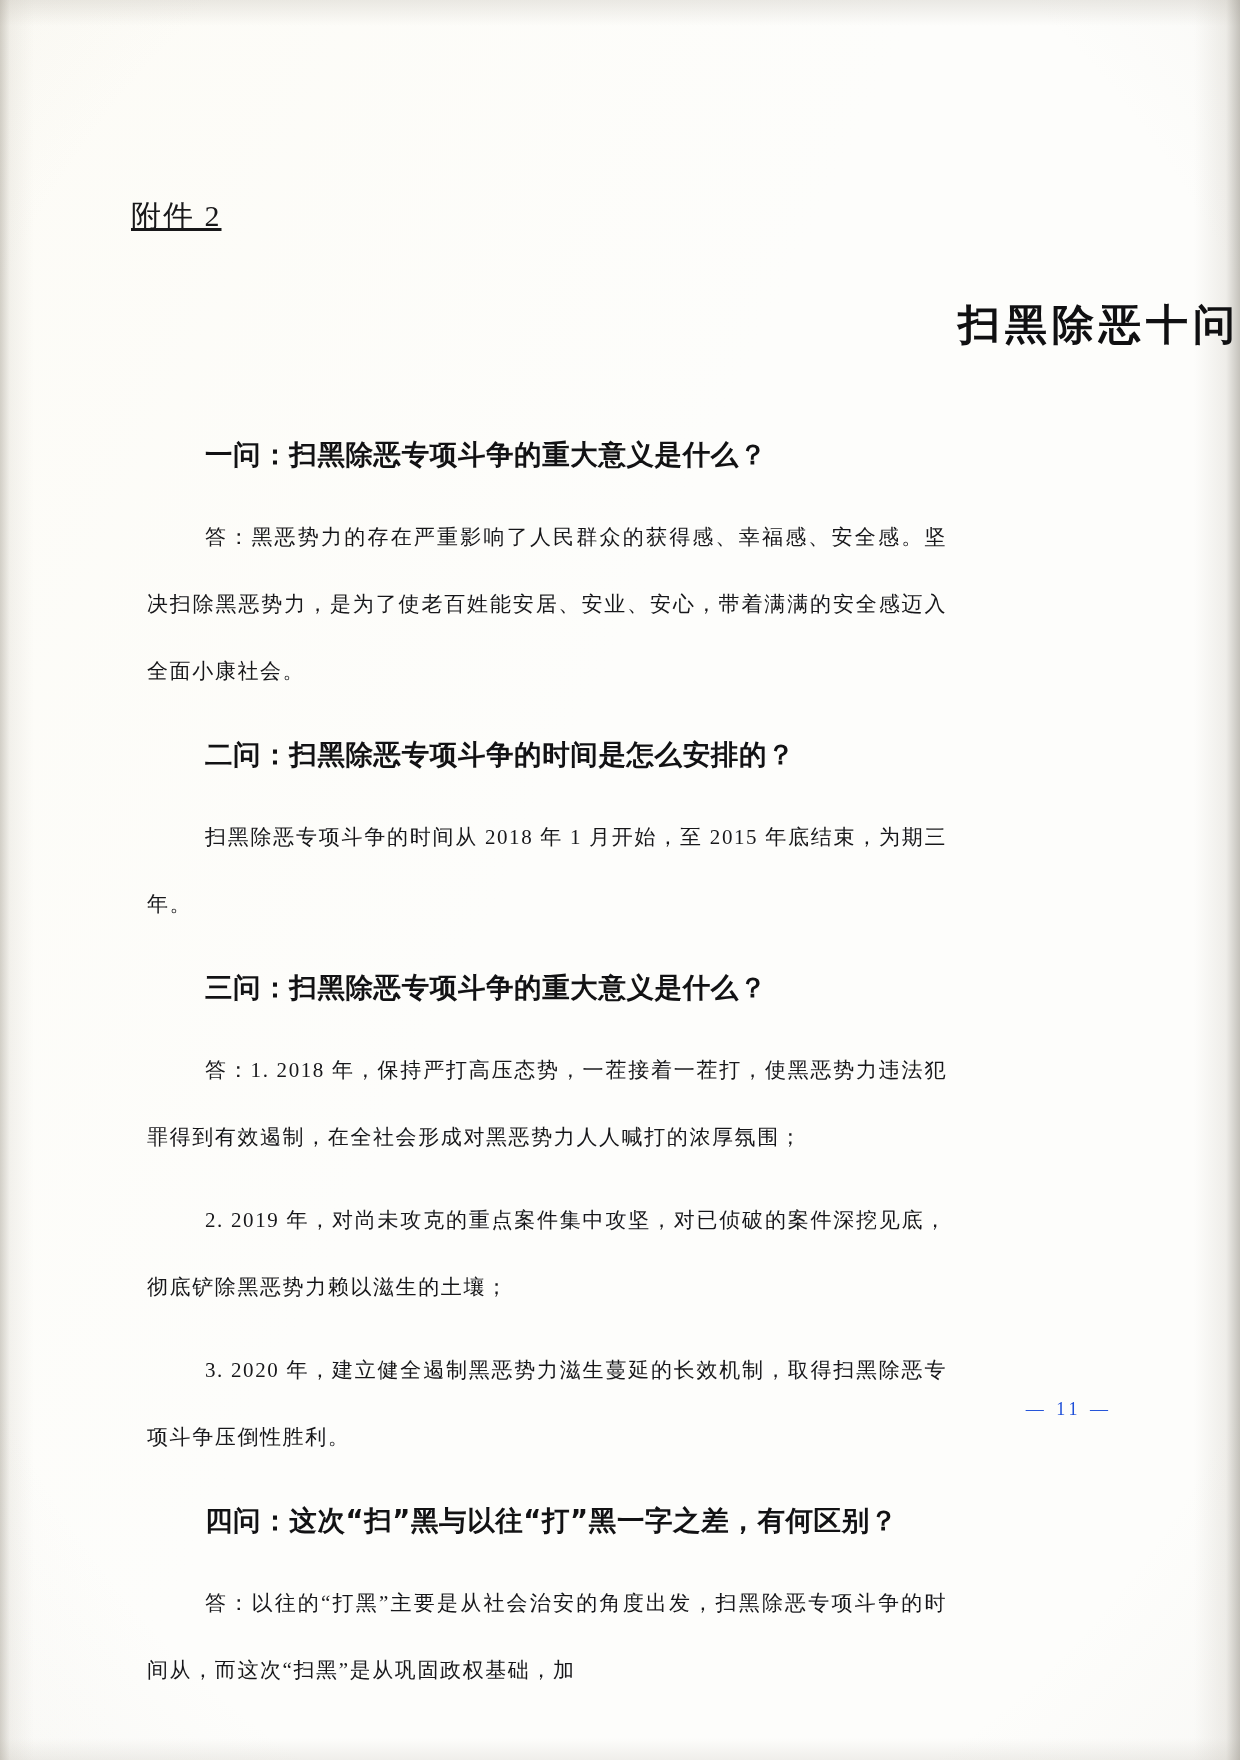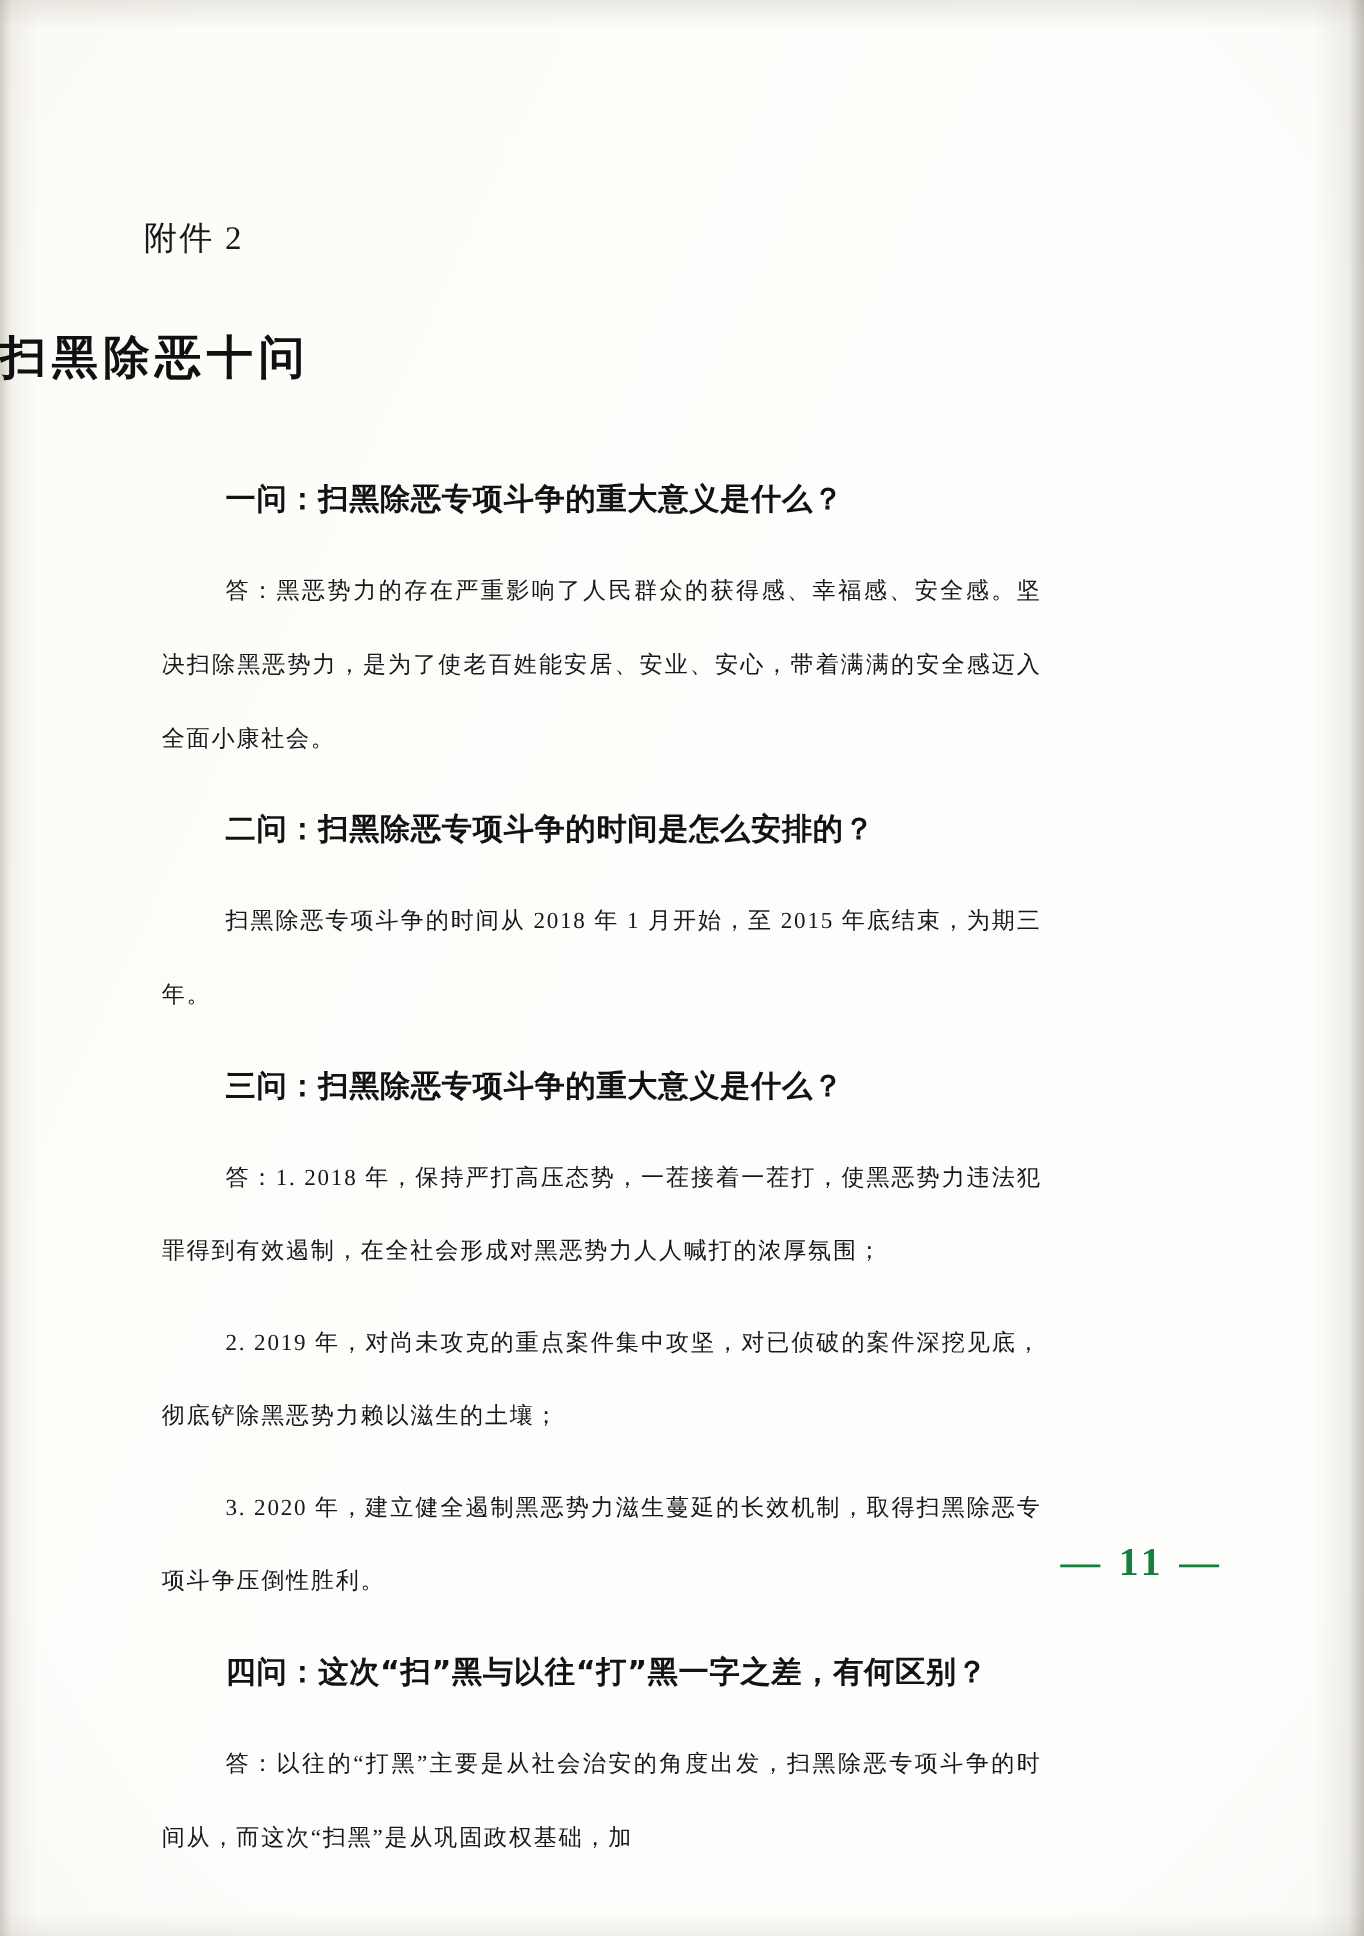--- a/index.html
+++ b/index.html
@@ -48,28 +48,29 @@
 
   .attachment-label {
     position: absolute;
     left: 131px;
     top: 196px;
     font-family: "Liberation Serif", "DejaVu Serif", serif;
     font-size: 30px;
     letter-spacing: 2px;
     color: #18181a;
     white-space: nowrap;
+    text-decoration: underline;
   }
 
   .doc-title {
     position: absolute;
     left: 0;
     right: 0;
     top: 297px;
-    text-align: left;
+    text-align: right;
     font-family: "Liberation Serif", "DejaVu Serif", serif;
     font-weight: bold;
     font-size: 42px;
     letter-spacing: 5px;
     color: #101012;
   }
 
   .content {
     position: absolute;
     left: 131px;
@@ -101,25 +102,24 @@
     text-align: justify;
     text-justify: inter-ideograph;
     color: #17171a;
   }
 
   .page-number {
     position: absolute;
     right: 128px;
     top: 1399px;
     font-family: "Liberation Serif", "DejaVu Serif", serif;
-    font-size: 36px;
+    font-size: 18px;
     letter-spacing: 4px;
-    color: #15803d;
+    color: #1d4ed8;
     white-space: nowrap;
-    font-weight: bold;
   }
 </style>
 </head>
 <body>
 
 <div id="page">
   <div class="doc-body">
 
     <div class="attachment-label">附件 2</div>
 

